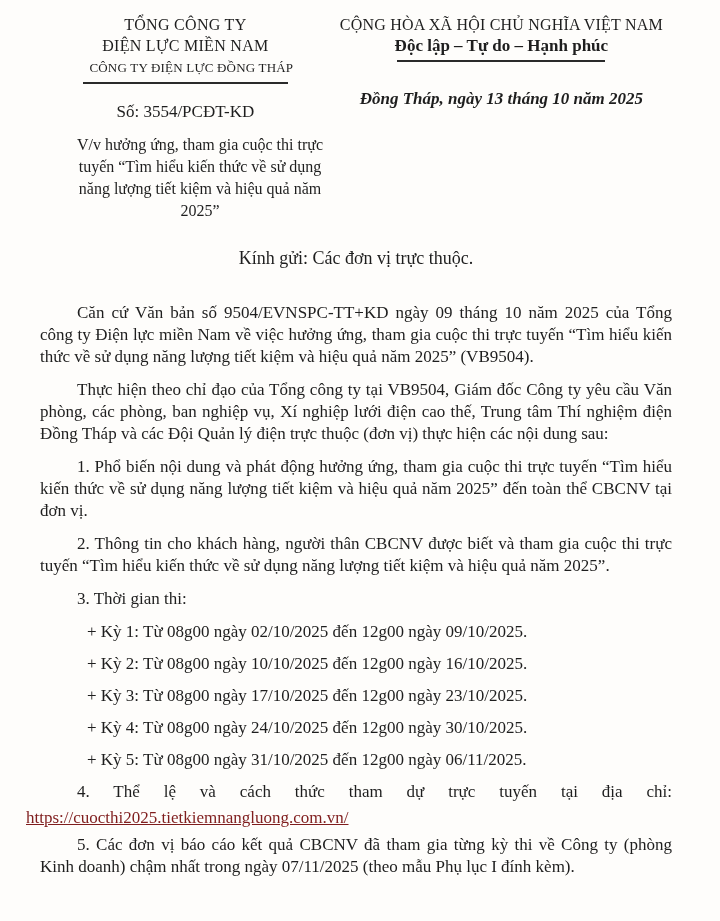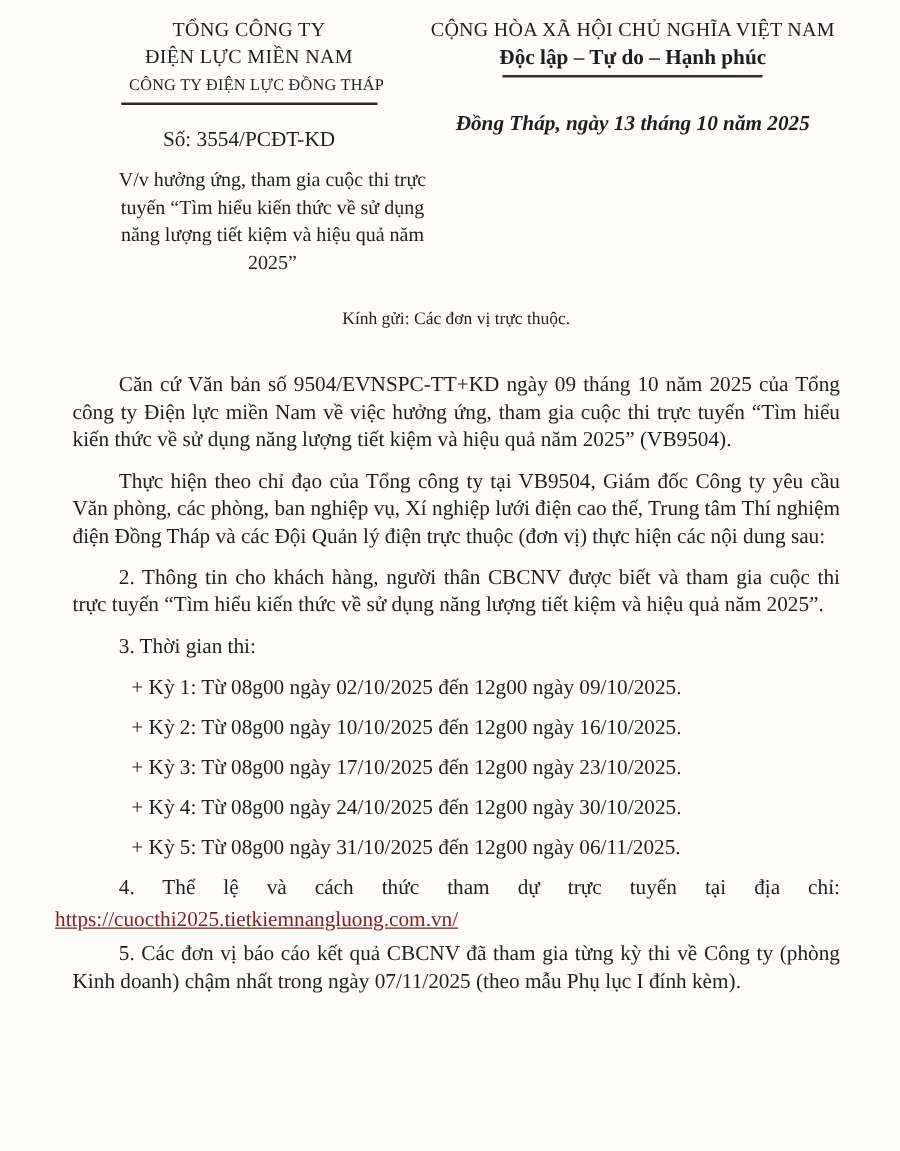--- a/index.html
+++ b/index.html
@@ -9,21 +9,21 @@
   }
   .page {
     position: relative;
     width: 720px;
     height: 921px;
     margin: 0 auto;
     background: #fefdfb;
     color: #1e1e1e;
     font-family: "Liberation Serif", "DejaVu Serif", serif;
     box-sizing: border-box;
-    padding: 14px 48px 0 58px;
+    padding: 14px 48px 0 40px;
     overflow: hidden;
   }
 
   
   .header { display: flex; }
   .header-left  { width: 46%; text-align: center; }
   .header-right { width: 54%; text-align: center; }
 
   .org-line     { font-size: 16px; line-height: 21px; letter-spacing: .3px; }
   .org-company  { font-size: 13px; line-height: 23px; font-weight: normal; letter-spacing: .2px; margin-left: 12px; }
@@ -45,21 +45,21 @@
   .subject {
     width: 272px;
     margin: 12px 0 0 24px;
     text-align: center;
     font-size: 16px;
     line-height: 22px;
   }
   .salutation {
     text-align: center;
     margin-top: 26px;
-    font-size: 14px;
+    font-size: 18px;
   }
 
   
   .body { margin-top: 33px; font-size: 17px; line-height: 22px; }
   .para {
     margin: 0 0 11px 0;
     text-align: justify;
     text-indent: 37px;
   }
   .heading-line { margin-bottom: 11px; text-indent: 37px; }
@@ -99,20 +99,21 @@
     </div>
   </div>
 
   <div class="subject">V/v hưởng ứng, tham gia cuộc thi trực tuyến “Tìm hiểu kiến thức về sử dụng năng lượng tiết kiệm và hiệu quả năm 2025”</div>
 
   <div class="salutation">Kính gửi: Các đơn vị trực thuộc.</div>
 
   <div class="body">
     <p class="para">Căn cứ Văn bản số 9504/EVNSPC-TT+KD ngày 09 tháng 10 năm 2025 của Tổng công ty Điện lực miền Nam về việc hưởng ứng, tham gia cuộc thi trực tuyến “Tìm hiểu kiến thức về sử dụng năng lượng tiết kiệm và hiệu quả năm 2025” (VB9504).</p>
     <p class="para">Thực hiện theo chỉ đạo của Tổng công ty tại VB9504, Giám đốc Công ty yêu cầu Văn phòng, các phòng, ban nghiệp vụ, Xí nghiệp lưới điện cao thế, Trung tâm Thí nghiệm điện Đồng Tháp và các Đội Quản lý điện trực thuộc (đơn vị) thực hiện các nội dung sau:</p>
+    <p class="para">1. Phổ biến nội dung và phát động hưởng ứng, tham gia cuộc thi trực tuyến “Tìm hiểu kiến thức về sử dụng năng lượng tiết kiệm và hiệu quả năm 2025” đến toàn thể CBCNV tại đơn vị.</p>
     <p class="para">2. Thông tin cho khách hàng, người thân CBCNV được biết và tham gia cuộc thi trực tuyến “Tìm hiểu kiến thức về sử dụng năng lượng tiết kiệm và hiệu quả năm 2025”.</p>
     <div class="heading-line">3. Thời gian thi:</div>
 
     <div class="schedule">
       <div class="sched-line">+ Kỳ 1: Từ 08g00 ngày 02/10/2025 đến 12g00 ngày 09/10/2025.</div>
       <div class="sched-line">+ Kỳ 2: Từ 08g00 ngày 10/10/2025 đến 12g00 ngày 16/10/2025.</div>
       <div class="sched-line">+ Kỳ 3: Từ 08g00 ngày 17/10/2025 đến 12g00 ngày 23/10/2025.</div>
       <div class="sched-line">+ Kỳ 4: Từ 08g00 ngày 24/10/2025 đến 12g00 ngày 30/10/2025.</div>
       <div class="sched-line">+ Kỳ 5: Từ 08g00 ngày 31/10/2025 đến 12g00 ngày 06/11/2025.</div>
     </div>

